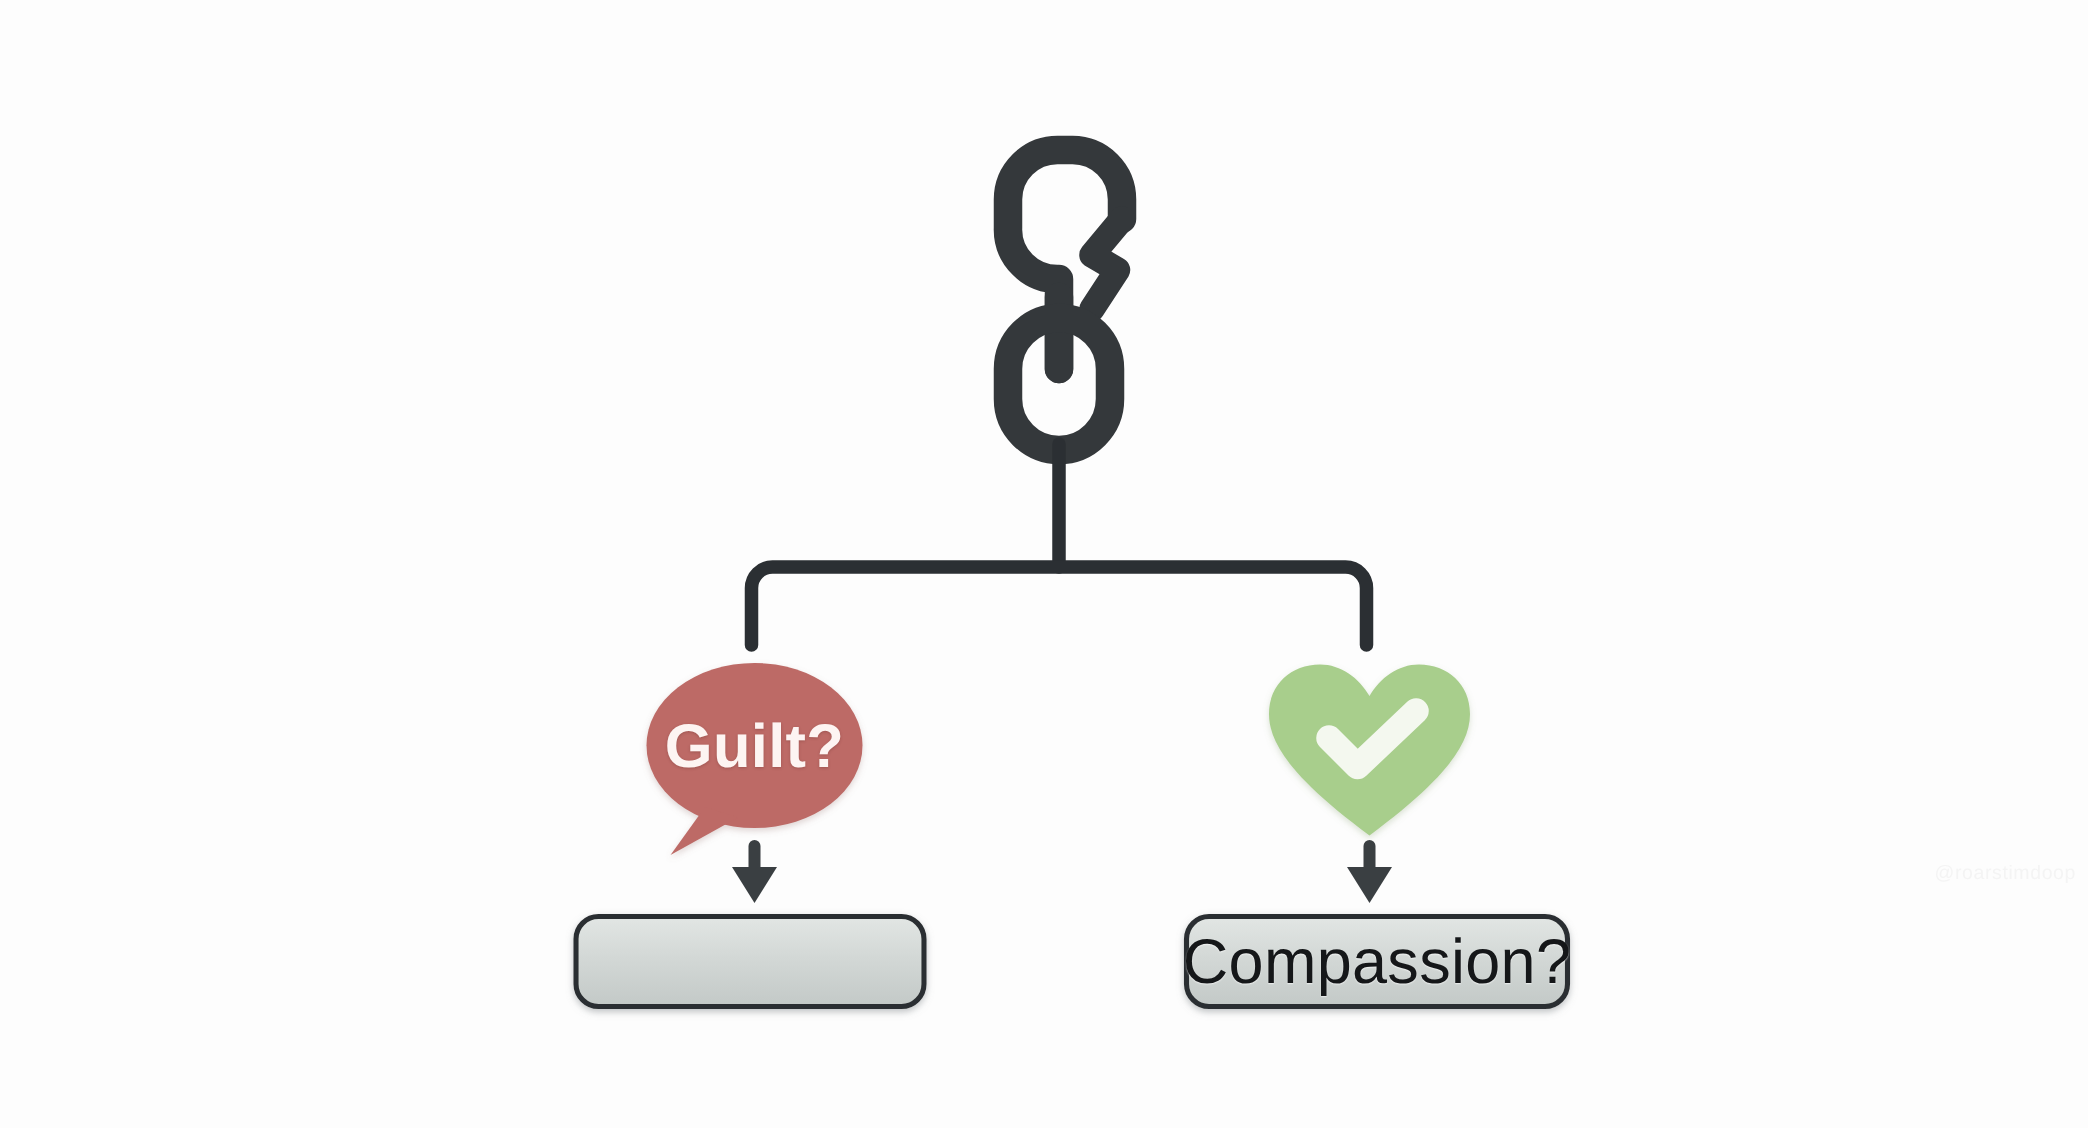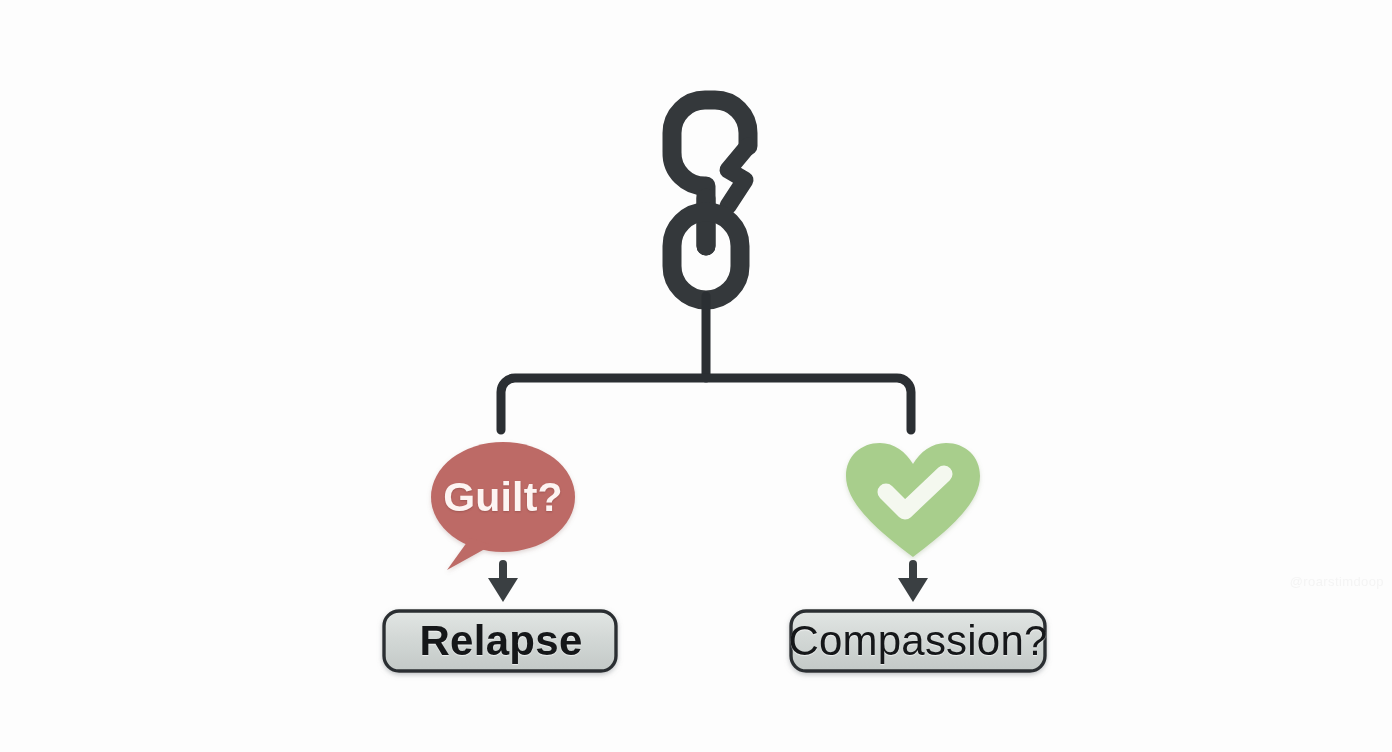--- a/index.html
+++ b/index.html
@@ -171,19 +171,18 @@
       <path d="M 913 602 L 898 578 L 928 578 Z" fill="#3a3f42"></path>
     </g>
 
     <g filter="url(#softShadow)">
       <rect x="791" y="611" width="254" height="60" rx="15" ry="15" fill="url(#boxGrad)" stroke="#2b2f31" stroke-width="3.4"></rect>
     </g>
   </svg>
 
   <div class="node-text" id="bubble-text">Guilt?</div>
 
-  <div class="node-text" id="relapse-label">Relapse</div>
 
   <div class="node-text" id="compassion-label">Compassion?</div>
 
   <div id="watermark">@roarstimdoop</div>
 
 </div>
 
 </body></html>

